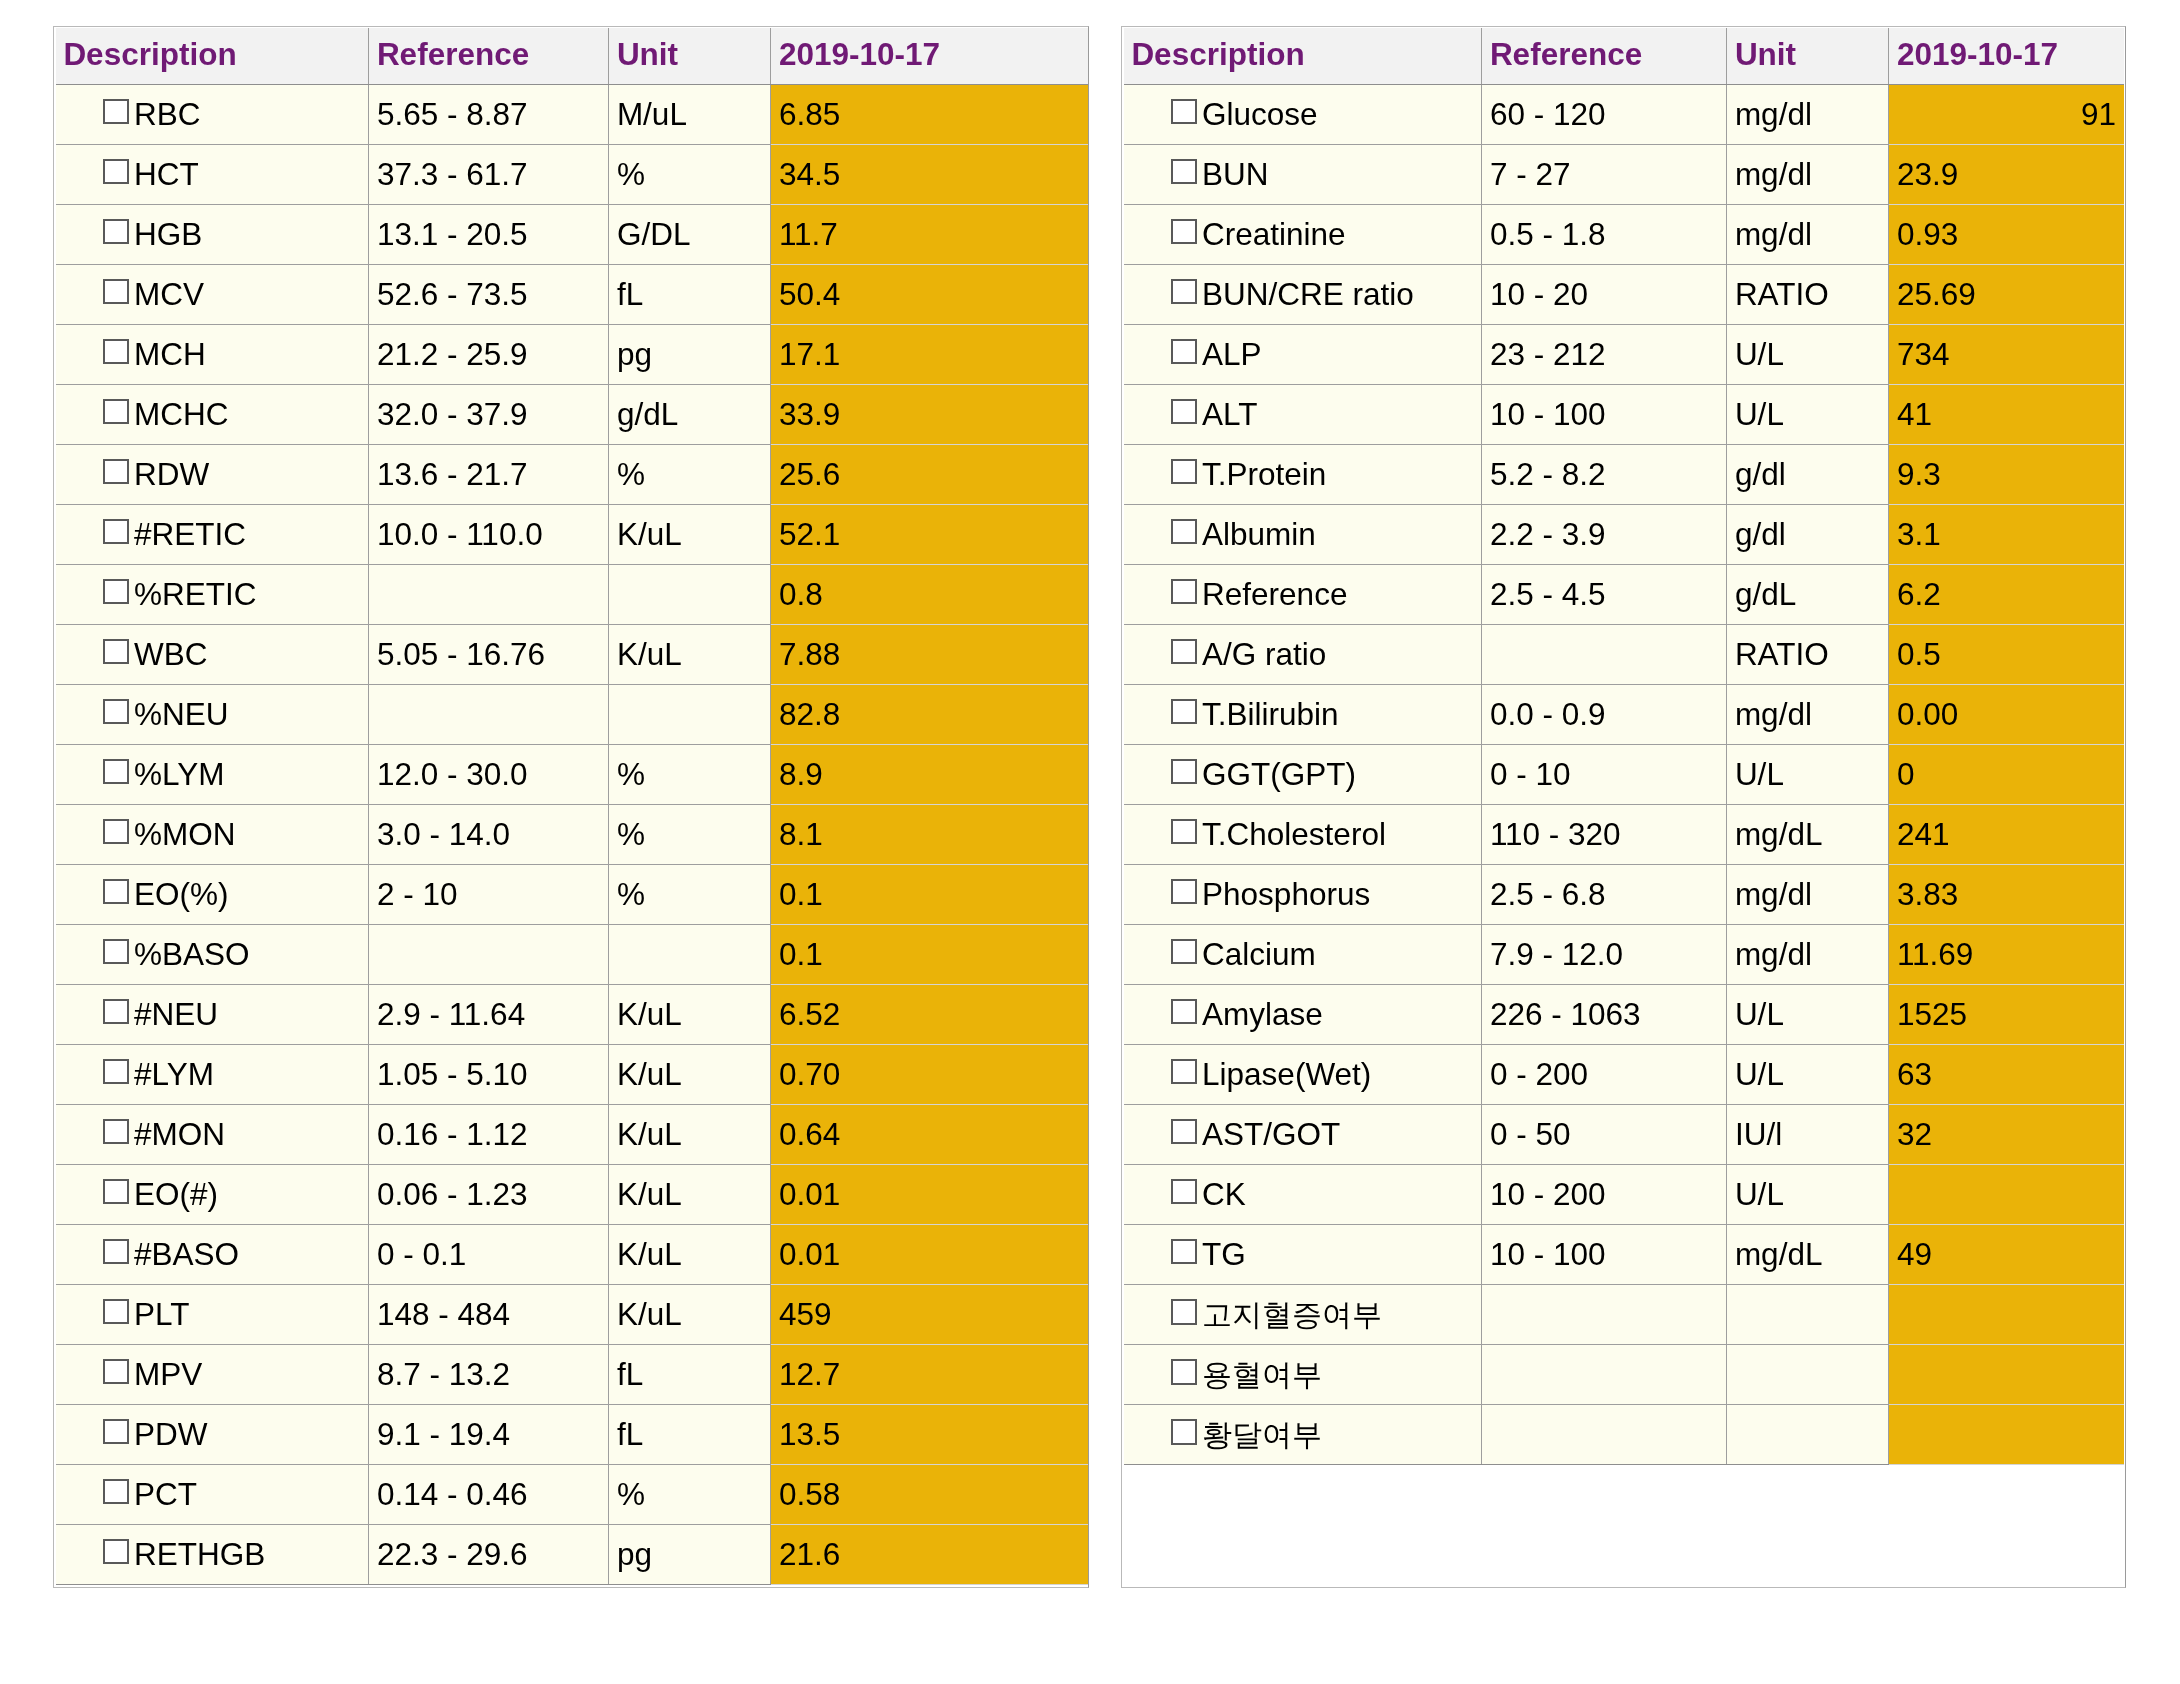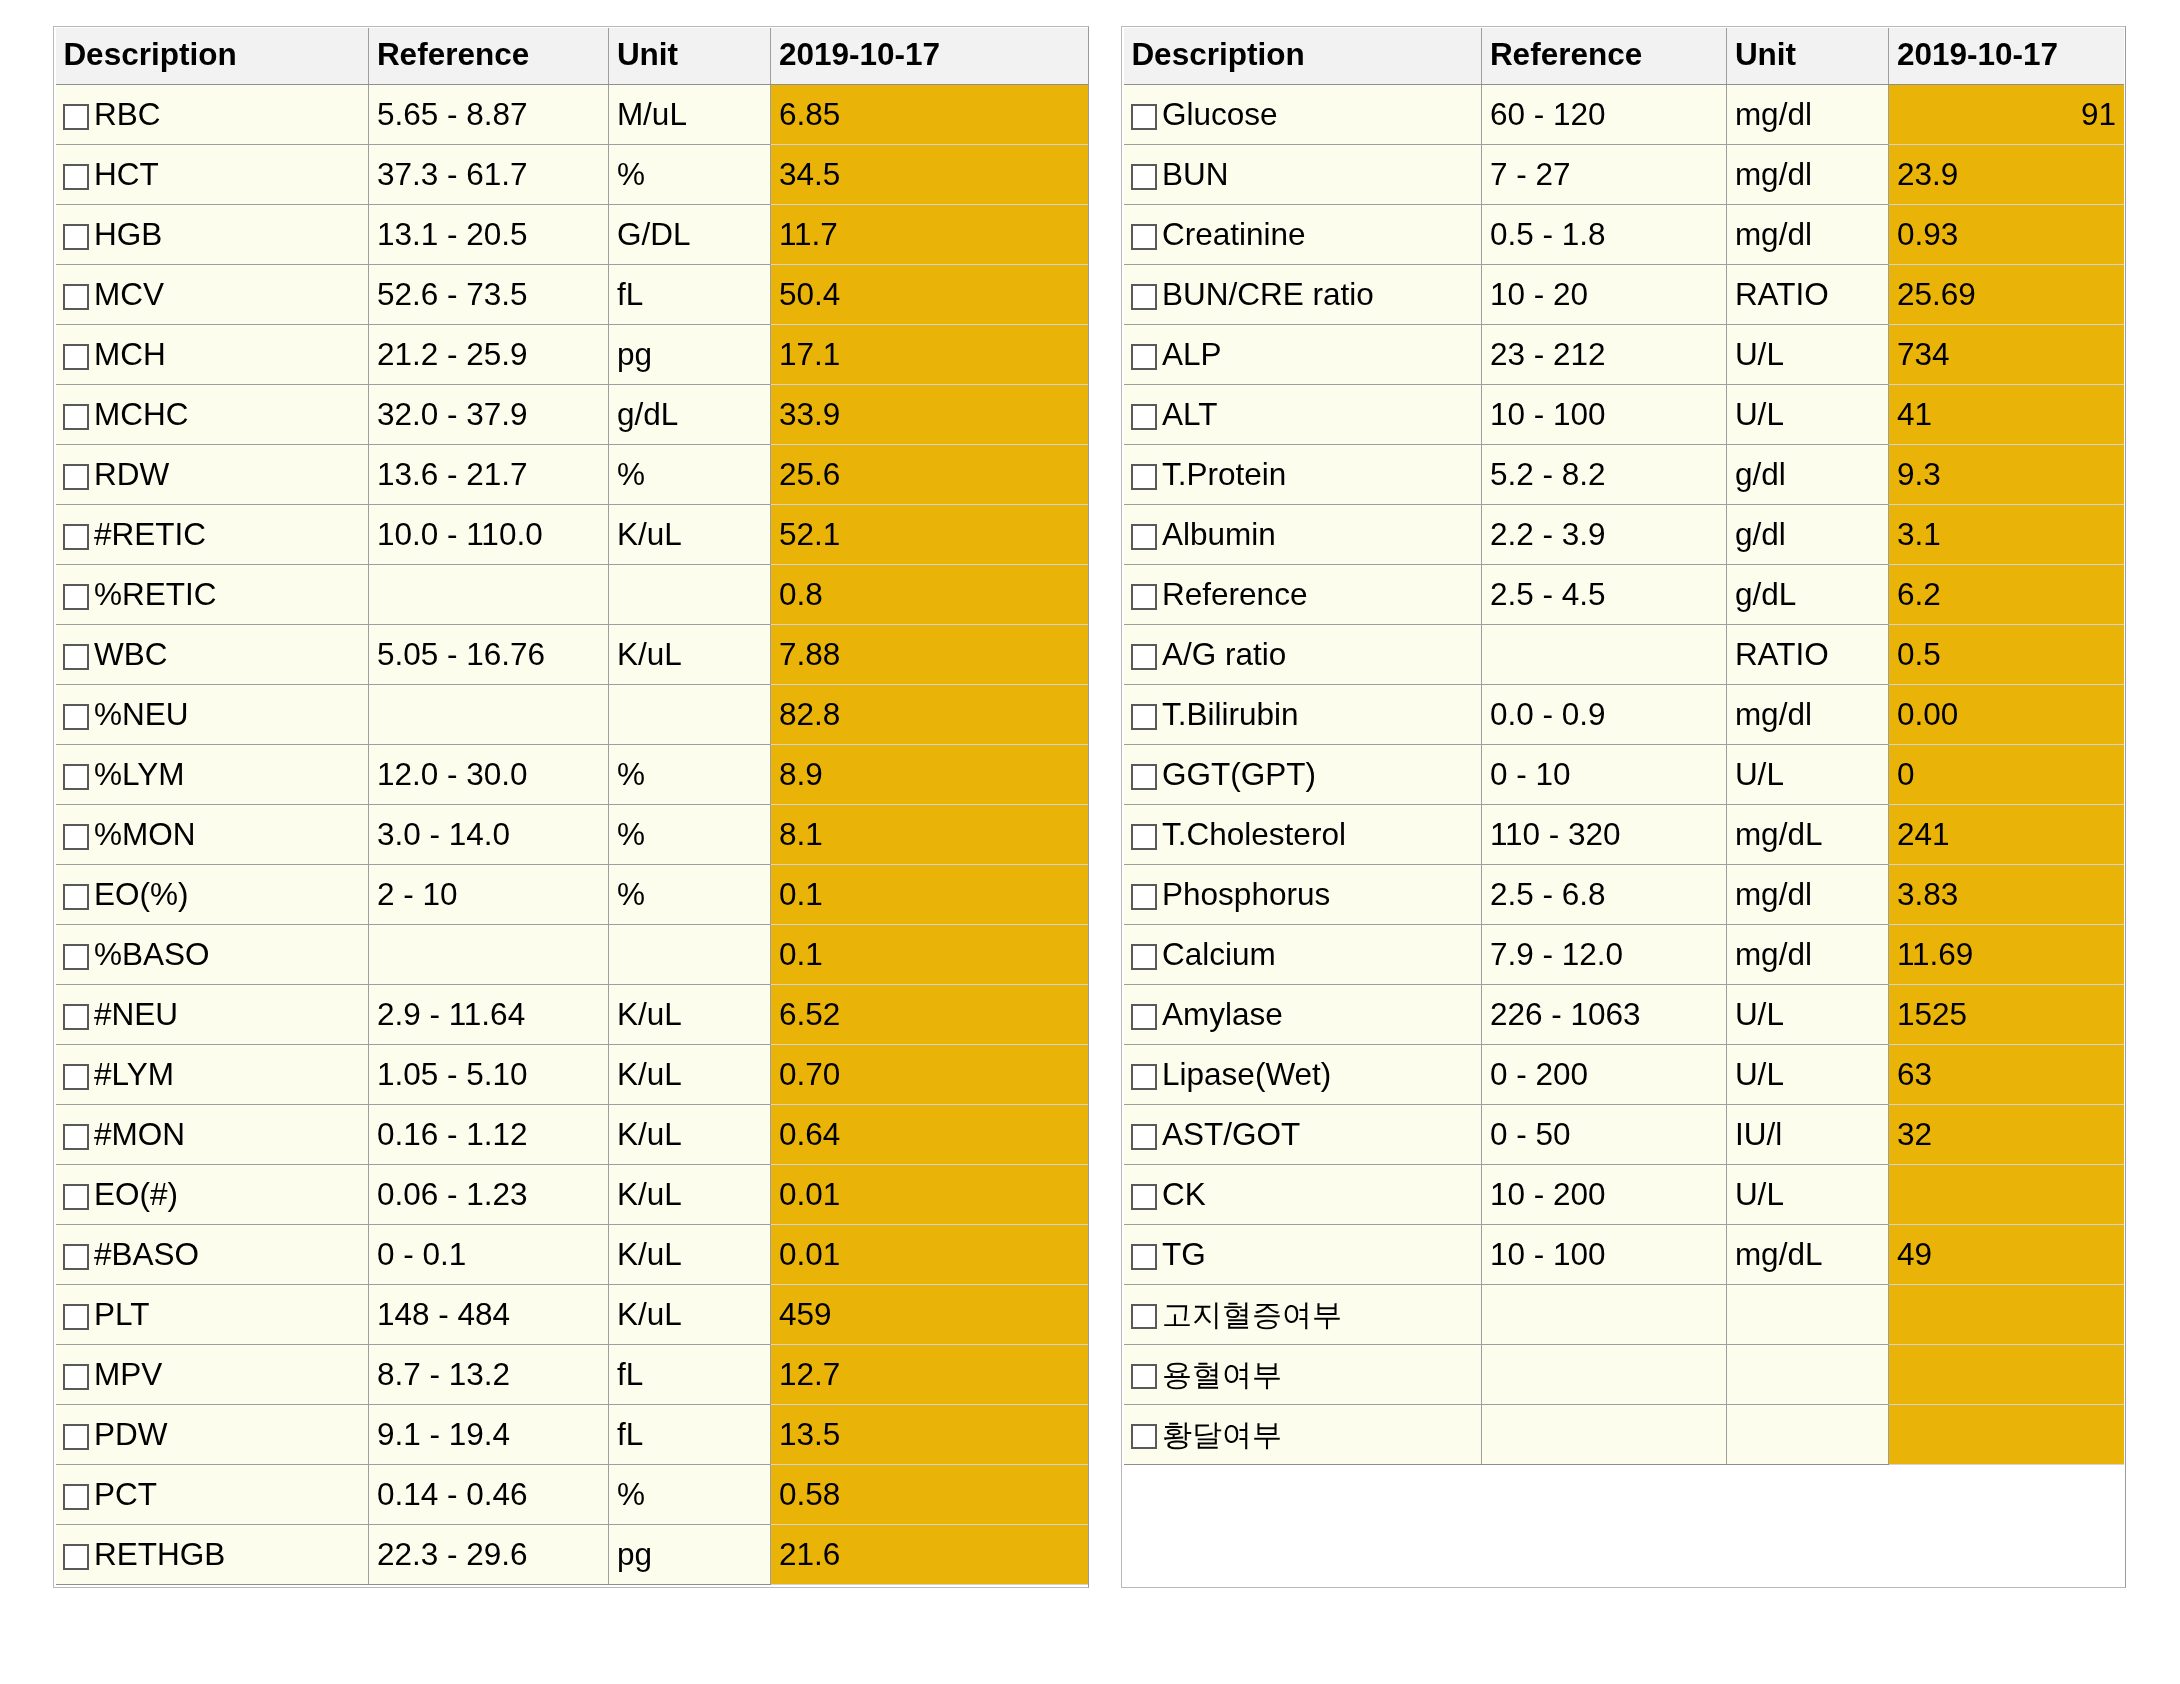--- a/index.html
+++ b/index.html
@@ -33,21 +33,21 @@
     table-layout: fixed;
   }
 
   
   table.grid thead th {
     background: #f2f2f2;
     border-right: 0.9px solid #9e9e9e;
     border-bottom: 1.7px solid #8e8e8e;
     font-size: 31.5px;
     font-weight: bold;
-    color: #000000;
+    color: #701a75;
     text-align: left;
     padding: 5.1px 7.7px 7.7px 7.7px;
     height: 56px;
     white-space: nowrap;
     overflow: hidden;
   }
   table.grid thead th:last-child { border-right: none; }
 
   
   table.grid td {
@@ -65,21 +65,21 @@
   table.grid td.c-value {
     background: #eab308;
     border-right: none;
     border-bottom: 0.9px solid #d4d4d4;
   }
   table.grid tr:last-child td { border-bottom: 1.7px solid #8e8e8e; }
   table.grid tr:last-child td.c-value { border-bottom: 0.9px solid #d4d4d4; }
 
   
   td.c-desc { padding-left: 6px; }
-  .desc-wrap { display: flex; align-items: flex-end; gap: 5.1px; }
+  .desc-wrap { display: flex; align-items: flex-start; gap: 5.1px; margin-left: 40px; }
   .chk {
     width: 25.6px; height: 25.6px;
     flex: 0 0 25.6px;
     border: 2.6px solid #595959;
     background: #ffffff;
     display: inline-block;
   }
   .desc-text { line-height: 1; position: relative; top: 0.9px; }
   .desc-ko { font-size: 30px; }
 

